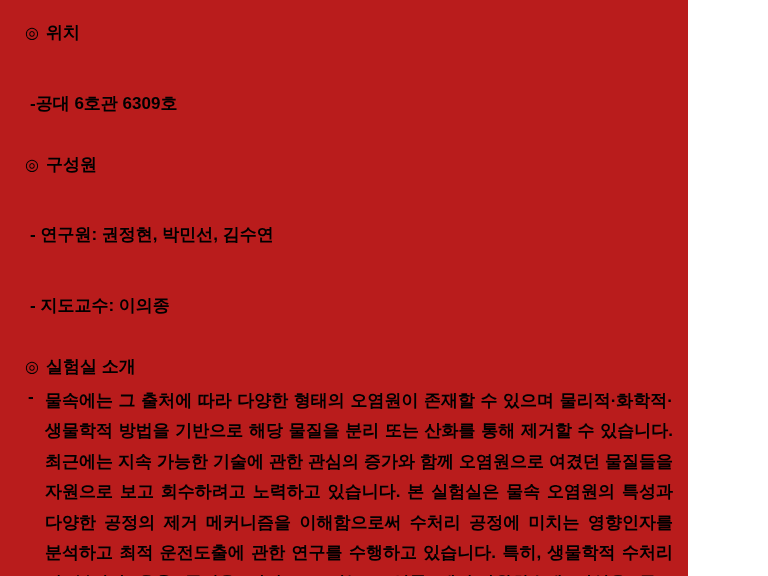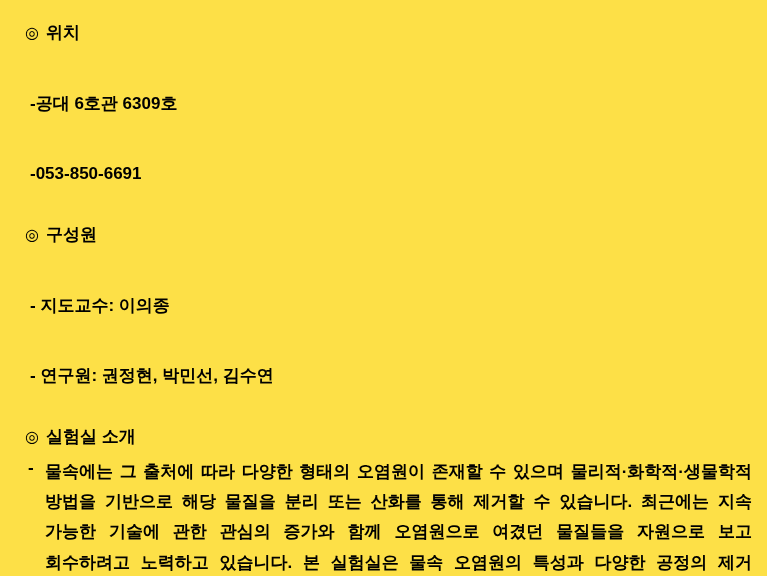--- a/index.html
+++ b/index.html
@@ -4,23 +4,23 @@
 <style>
   html, body {
     margin: 0;
     padding: 0;
     background: #ffffff;
     color: #000000;
     font-family: "Liberation Sans", "DejaVu Sans", sans-serif;
   }
   .page {
     position: relative;
-    width: 767px;
+    width: 688px;
     height: 576px;
-    background: #fde047;
+    background: #b91c1c;
     overflow: hidden;
     box-sizing: border-box;
     padding: 18px 11px 0 25px;
     font-weight: 700;
     font-size: 17px;
   }
   .section {
     margin-bottom: 30.5px;
   }
   .heading {
@@ -63,29 +63,28 @@
 <div class="page">
 
   <div class="section">
     <div class="heading">
       <span class="bullet">◎</span><span>위치</span>
     </div>
     <div class="item">-공대 6호관 6309호</div>
   </div>
 
   <div class="section">
-    <div class="item">-053-850-6691</div>
   </div>
 
   <div class="section">
     <div class="heading">
       <span class="bullet">◎</span><span>구성원</span>
     </div>
+    <div class="item">- 연구원: 권정현, 박민선, 김수연</div>
     <div class="item">- 지도교수: 이의종</div>
-    <div class="item">- 연구원: 권정현, 박민선, 김수연</div>
   </div>
 
   <div class="section">
     <div class="heading">
       <span class="bullet">◎</span><span>실험실 소개</span>
     </div>
     <div class="intro-row">
       <span class="dash">-</span>
       <p class="para">물속에는 그 출처에 따라 다양한 형태의 오염원이 존재할 수 있으며 물리적·화학적·생물학적 방법을 기반으로 해당 물질을 분리 또는 산화를 통해 제거할 수 있습니다. 최근에는 지속 가능한 기술에 관한 관심의 증가와 함께 오염원으로 여겼던 물질들을 자원으로 보고 회수하려고 노력하고 있습니다. 본 실험실은 물속 오염원의 특성과 다양한 공정의 제거 메커니즘을 이해함으로써 수처리 공정에 미치는 영향인자를 분석하고 최적 운전도출에 관한 연구를 수행하고 있습니다. 특히, 생물학적 수처리 및 분리막 응용 공정을 기반으로 하는 오염물 제거/자원회수에 관심을 두고 있습니다.</p>
     </div>

